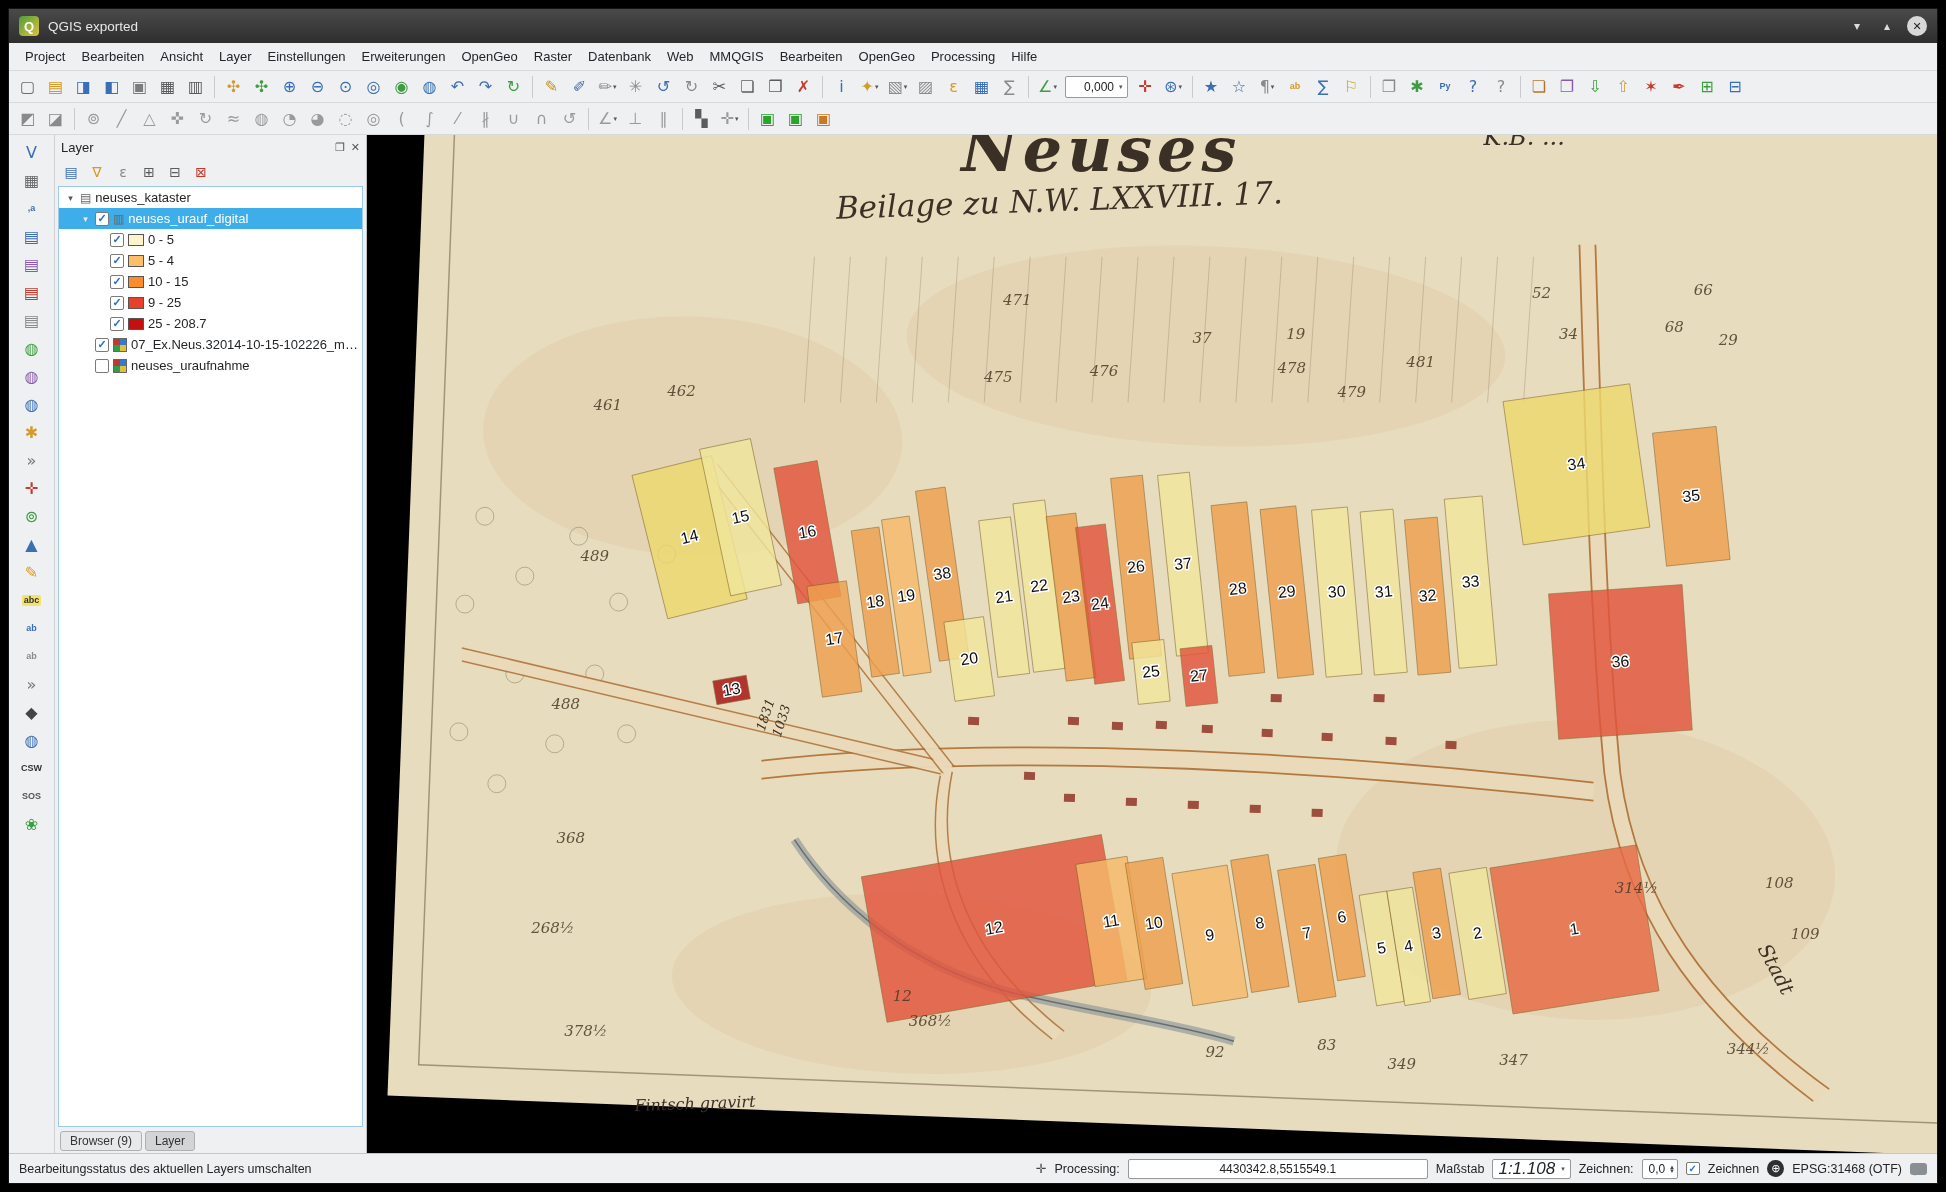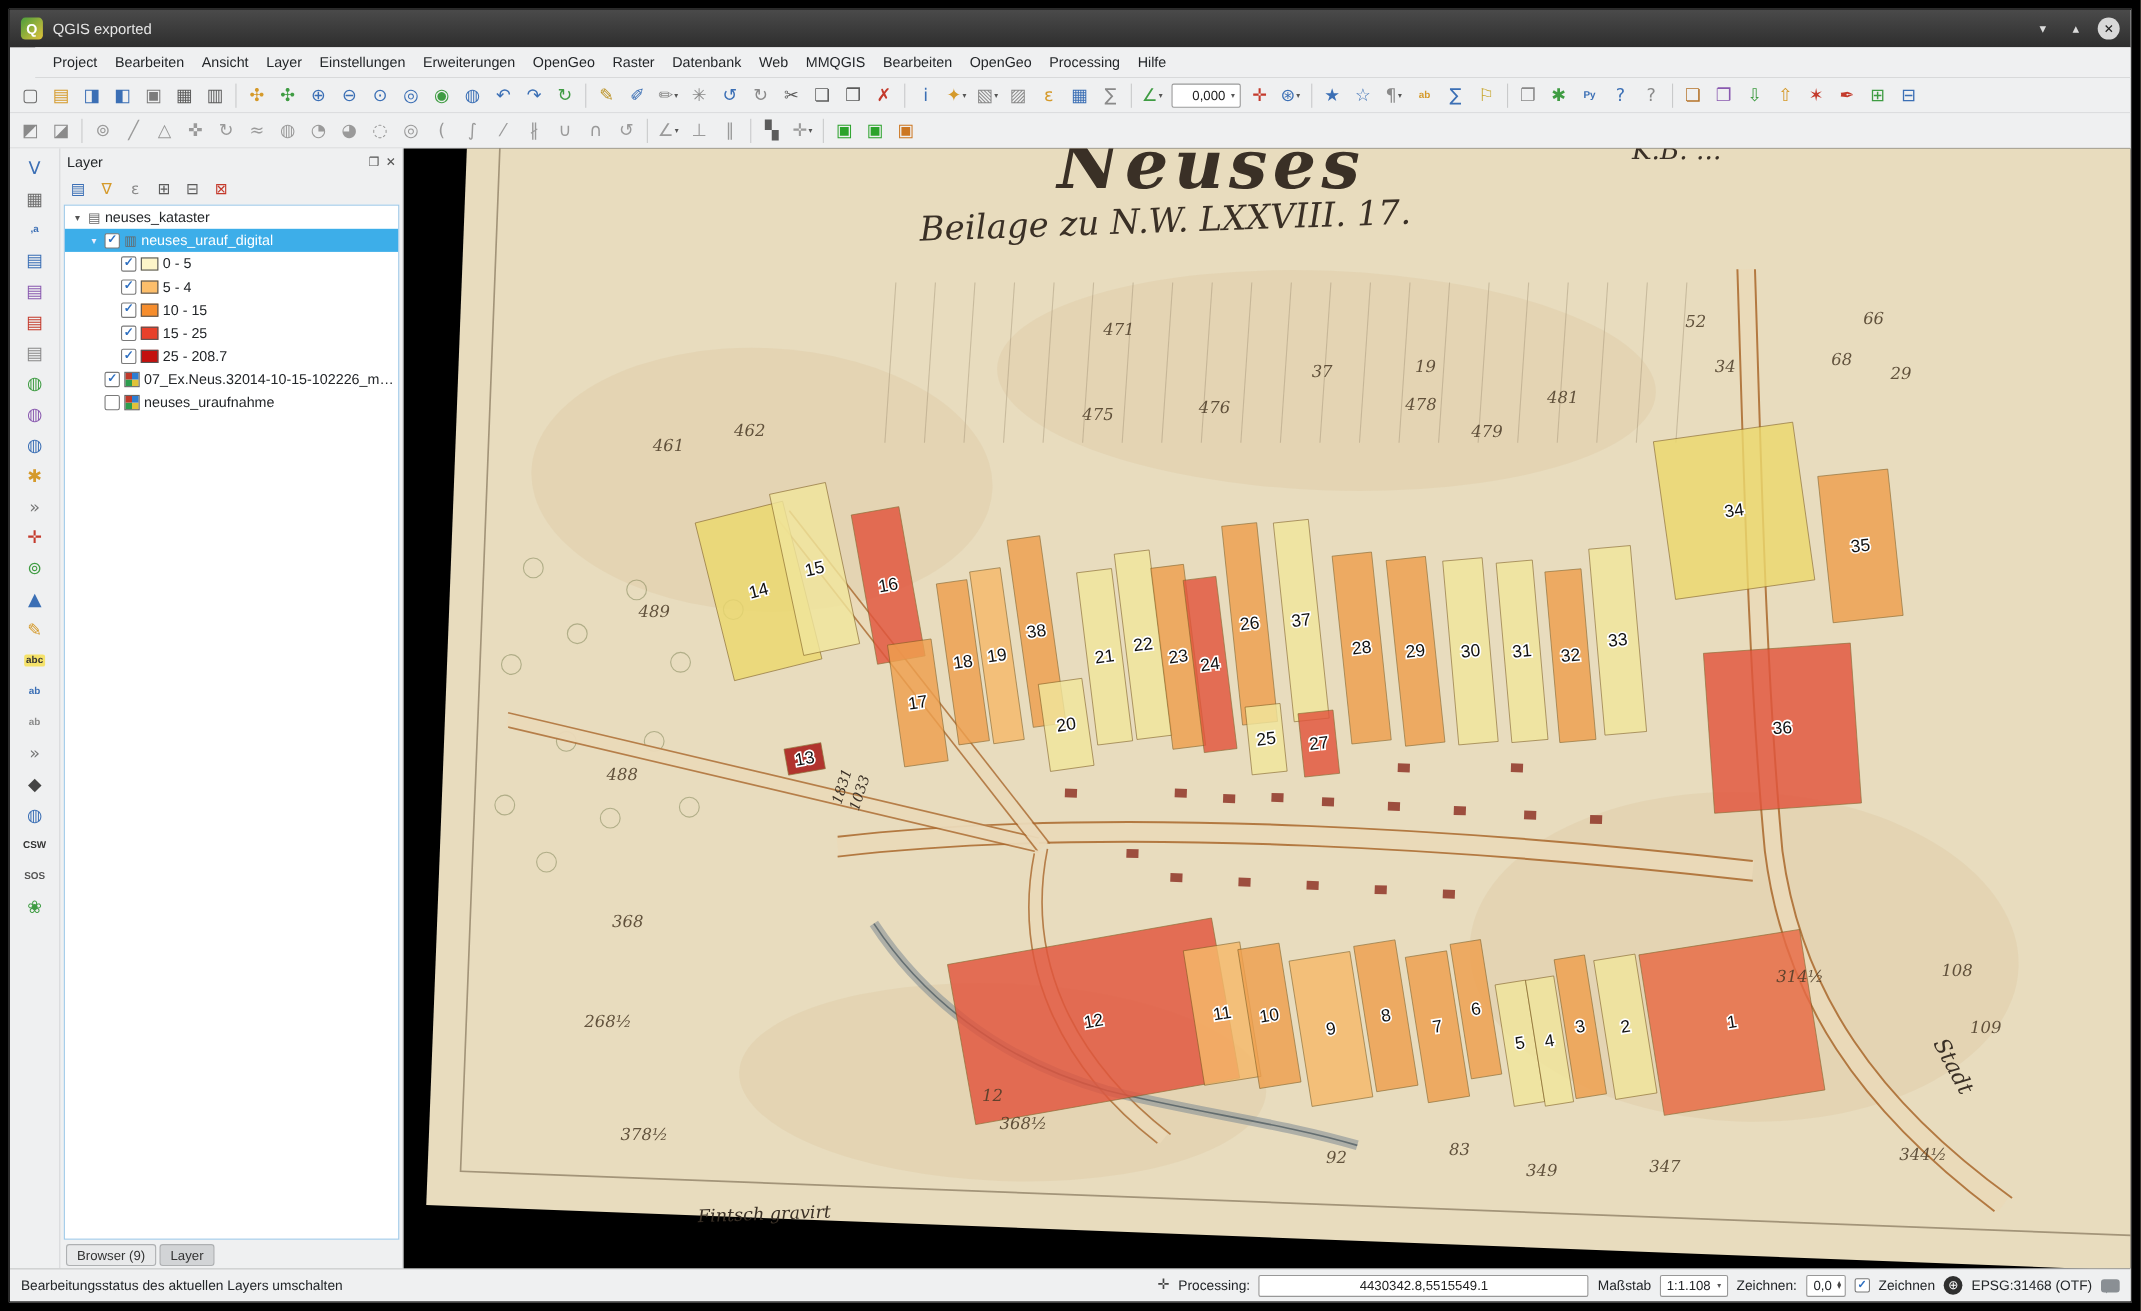--- a/index.html
+++ b/index.html
@@ -9,21 +9,21 @@
 
   
   .titlebar { height:34px; flex:0 0 34px; background:linear-gradient(#4a4a4a,#2e2e2e); display:flex; align-items:center; padding:0 10px; gap:9px; color:#e6e6e6; }
   .app-logo { width:20px; height:20px; border-radius:4px; background:linear-gradient(135deg,#4c9e3c,#e0c23a); color:#fff; font-weight:bold; font-size:13px; display:flex; align-items:center; justify-content:center; }
   .win-title { font-size:13.5px; }
   .win-controls { margin-left:auto; display:flex; align-items:center; gap:10px; }
   .win-ctl { width:20px; height:20px; display:flex; align-items:center; justify-content:center; color:#dcdcdc; font-size:12px; }
   .win-ctl.close { background:#d8d8d8; color:#222; border-radius:50%; font-size:11px; }
 
   
-  .menubar { height:28px; flex:0 0 28px; display:flex; align-items:center; background:#eff0f1; border-bottom:1px solid #d8d9da; padding:0 8px;margin-left:23px; }
+  .menubar { height:28px; flex:0 0 28px; display:flex; align-items:center; background:#eff0f1; border-bottom:1px solid #d8d9da; padding:0 8px; }
   .menu-item { padding:4px 8px; font-size:13px; color:#232629; border-radius:3px; white-space:nowrap; }
 
   
   .toolbar { height:32px; flex:0 0 32px; display:flex; align-items:center; background:#eff0f1; border-bottom:1px solid #d8d9da; padding:0 5px; gap:1px; }
   .tb-btn { width:27px; height:27px; display:flex; align-items:center; justify-content:center; background:transparent; border:none; border-radius:3px; cursor:default; }
   .gl { font-size:16px; line-height:1; font-family:"DejaVu Sans",sans-serif; }
   .gl.sm { font-size:9px; font-weight:bold; font-family:"Liberation Sans",sans-serif; }
   .gl.txtic { padding:1px 2px; border-radius:2px; }
   .dd { font-size:7px; color:#555; margin-left:1px; }
   .tb-sep { width:1px; height:22px; background:#c9cacb; margin:0 4px; flex:0 0 1px; }
@@ -66,21 +66,21 @@
   .plabel { font-family:"Liberation Sans",sans-serif; font-size:16px; fill:#101010; stroke:#fff; stroke-width:3px; paint-order:stroke; text-anchor:middle; }
   .ink { font-family:"DejaVu Serif",serif; font-style:italic; font-size:15px; fill:#4a3a26; opacity:.85; text-anchor:middle; }
   .mtext { font-family:"DejaVu Serif",serif; font-style:italic; fill:#3a3026; }
   .old-title { font-weight:bold; letter-spacing:5px; }
 
   
   .statusbar { height:30px; flex:0 0 30px; background:#eff0f1; border-top:1px solid #c5c6c7; display:flex; align-items:center; gap:8px; padding:0 10px; font-size:12.5px; color:#232629; }
   .sb-right { margin-left:auto; display:flex; align-items:center; gap:8px; }
   .coord-input { width:300px; height:20px; border:1px solid #989898; background:#fff; text-align:center; font-size:12px; color:#222; border-radius:2px; font-family:"Liberation Sans",sans-serif; }
   .combo { display:flex; align-items:center; gap:5px; height:20px; border:1px solid #989898; background:#fff; border-radius:2px; padding:0 5px; }
-  .combo .val { font-size:12px; }
+  .combo .val { font-size:17px;font-style:italic; }
   .spin { display:flex; align-items:center; height:20px; border:1px solid #989898; background:#fff; border-radius:2px; padding:0 3px 0 6px; gap:5px; }
   .spin-arrows { display:flex; flex-direction:column; line-height:.55; font-size:7px; color:#444; }
   .crs-ic { width:17px; height:17px; border-radius:50%; background:#2f2f2f; color:#fff; font-size:11px; display:flex; align-items:center; justify-content:center; }
   .bubble { width:17px; height:12px; border-radius:3px; background:#8a8f94; position:relative; }
   .bubble::after { content:""; position:absolute; left:3px; bottom:-5px; border:4px solid transparent; border-top-color:#8a8f94; border-left-width:2px; border-right-width:2px; }
   .cb.small { width:13px; height:13px; font-size:10px; }
 </style>
 </head>
 <body>
 
@@ -532,21 +532,21 @@
             <div class="tree-row" style="padding-left: 36px;">
               <span class="exp"></span>
               <span class="cb">✓</span>
               <span class="swatch" style="background: rgb(247, 141, 44);"></span>
               <span class="row-label">10 - 15</span>
             </div>
             <div class="tree-row" style="padding-left: 36px;">
               <span class="exp"></span>
               <span class="cb">✓</span>
               <span class="swatch" style="background: rgb(232, 64, 42);"></span>
-              <span class="row-label">15 - 25</span>
+              <span class="row-label">9 - 25</span>
             </div>
             <div class="tree-row" style="padding-left: 36px;">
               <span class="exp"></span>
               <span class="cb">✓</span>
               <span class="swatch" style="background: rgb(196, 16, 14);"></span>
               <span class="row-label">25 - 208.7</span>
             </div>
             <div class="tree-row" style="padding-left: 21px;">
               <span class="exp"></span>
               <span class="cb">✓</span>

